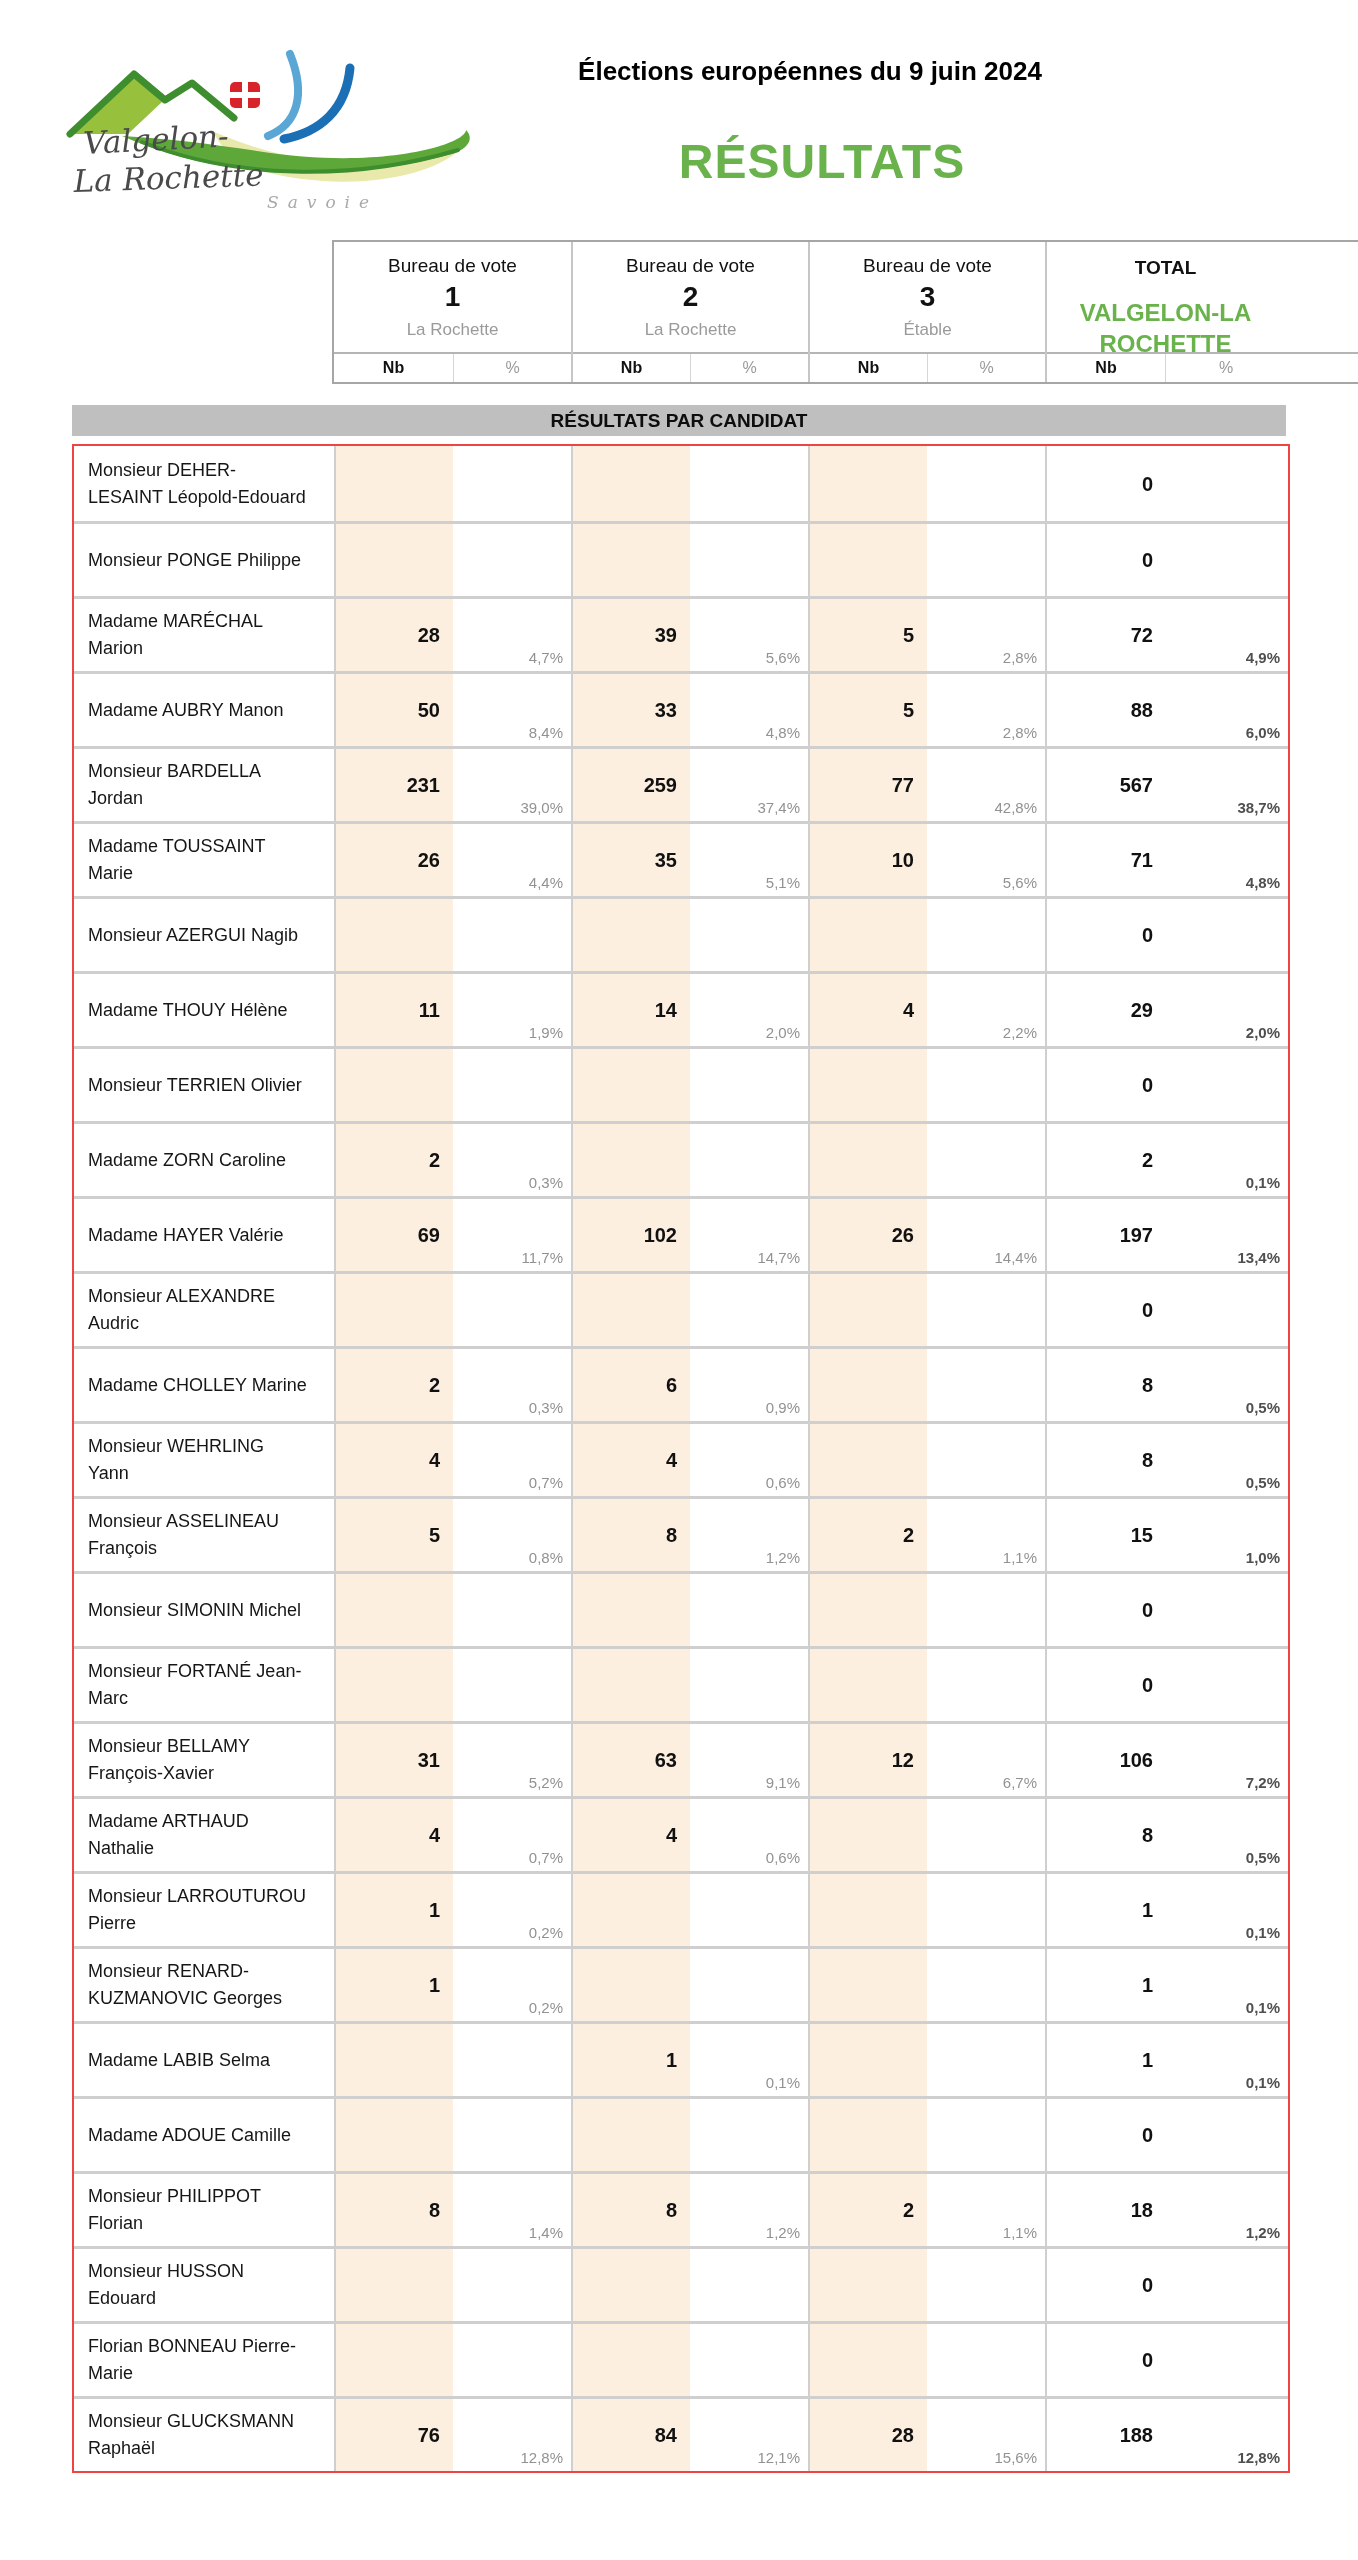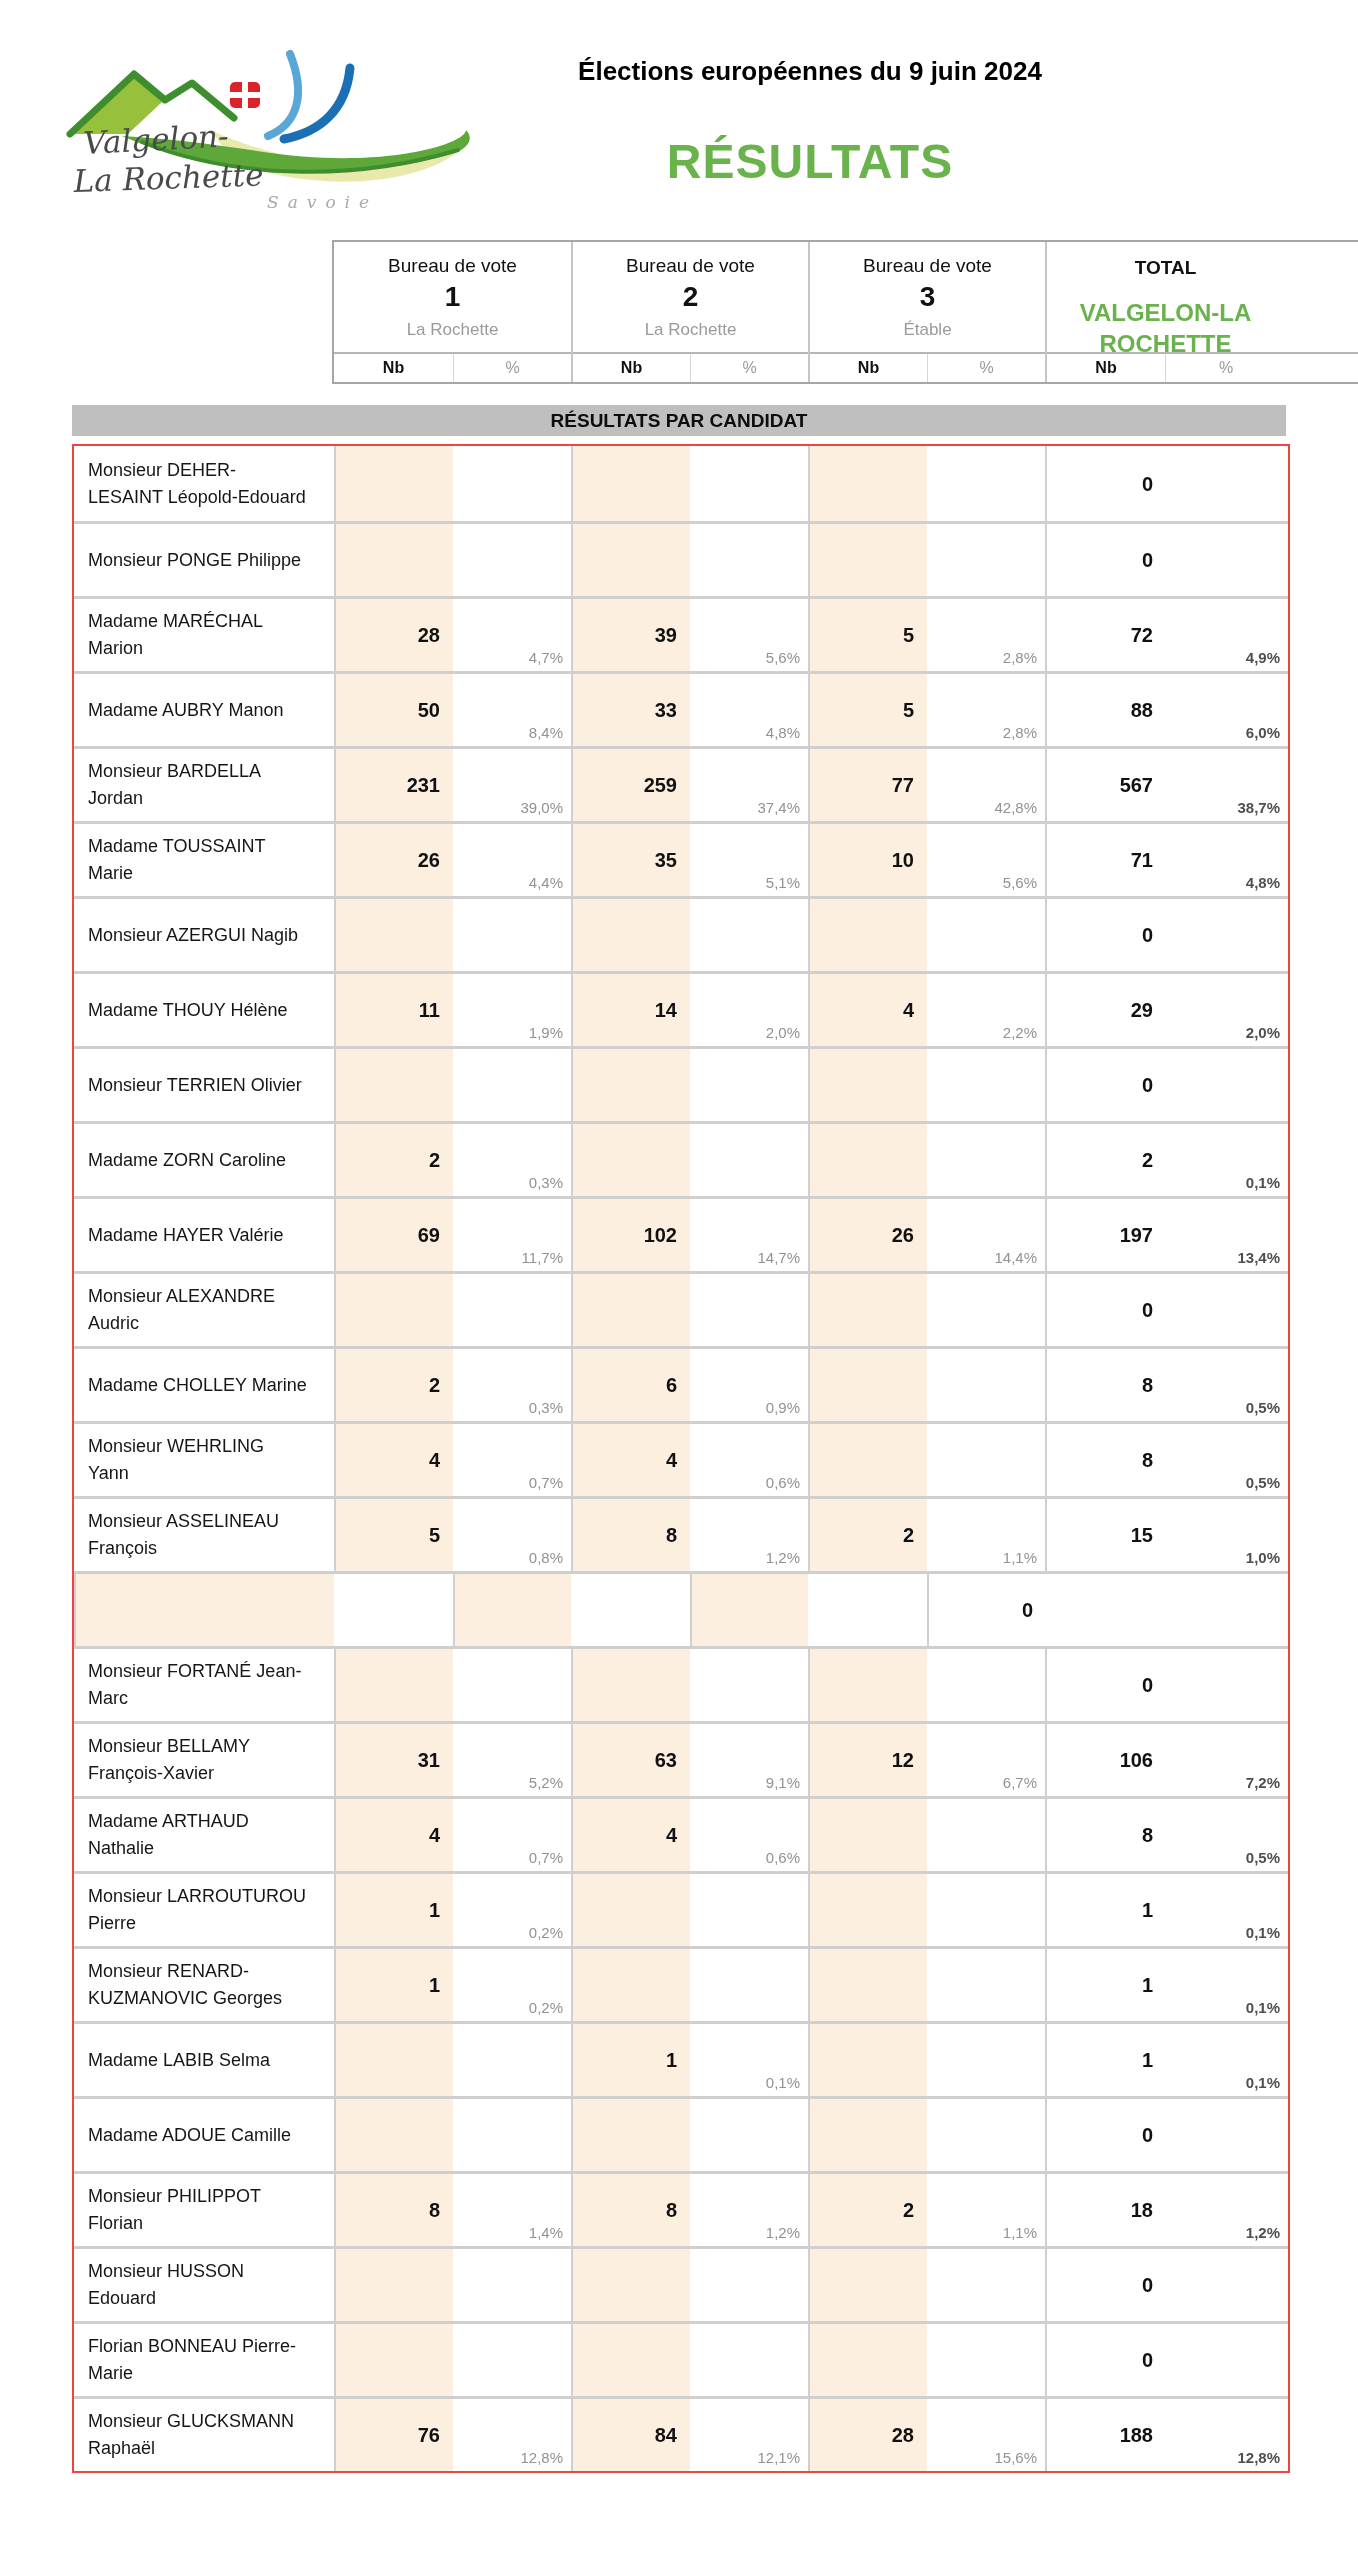--- a/index.html
+++ b/index.html
@@ -6,21 +6,21 @@
   body{
     width:1358px;height:2560px;background:#ffffff;position:relative;
     font-family:"Liberation Sans", sans-serif;color:#1a1a1a;overflow:hidden;
   }
   .page{position:absolute;inset:0;}
 
   
   .logo{position:absolute;left:62px;top:36px;width:440px;height:200px;}
   .titles{position:absolute;left:300px;top:0;width:1020px;text-align:center;}
   .main-title{position:absolute;left:0;top:56px;width:100%;font-size:26px;font-weight:bold;color:#000;}
-  .sub-title{position:absolute;left:0;top:134px;width:100%;font-size:48px;font-weight:bold;
+  .sub-title{position:absolute;left:12px;top:134px;width:100%;font-size:48px;font-weight:bold;
              color:#6ab24c;letter-spacing:1px;}
 
   
   .bureau-table{position:absolute;left:332px;top:240px;width:1042px;background:#fff;
                 border:2px solid #a6a6a6;box-sizing:border-box;}
   .bureau-row{display:grid;grid-template-columns:237px 237px 237px 239px;height:110px;}
   .bureau-cell{border-left:2px solid #c6c6c6;box-sizing:border-box;text-align:center;padding-top:13px;}
   .bureau-cell:first-child{border-left:none;}
   .bv-title{font-size:19px;color:#111;}
   .bv-num{font-size:28px;font-weight:bold;margin-top:4px;color:#111;}
@@ -531,20 +531,21 @@
           <span>1,1%</span>
         </div>
         <div class="cell tnb sep">
           <span>15</span>
         </div>
         <div class="cell tpct">
           <span>1,0%</span>
         </div>
       </div>
       <div class="row">
+        <div class="cell name">Monsieur SIMONIN Michel</div>
         <div class="cell nb sep">
           <span></span>
         </div>
         <div class="cell pct">
           <span></span>
         </div>
         <div class="cell nb sep">
           <span></span>
         </div>
         <div class="cell pct">

